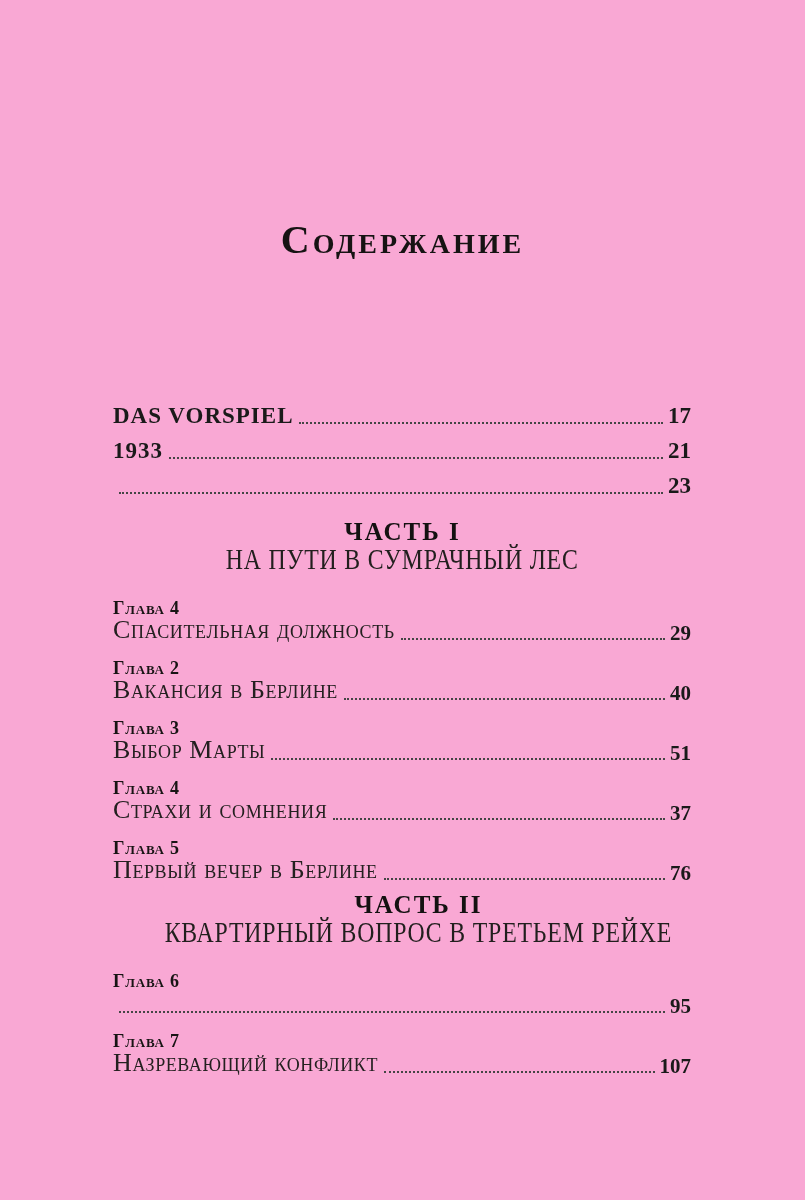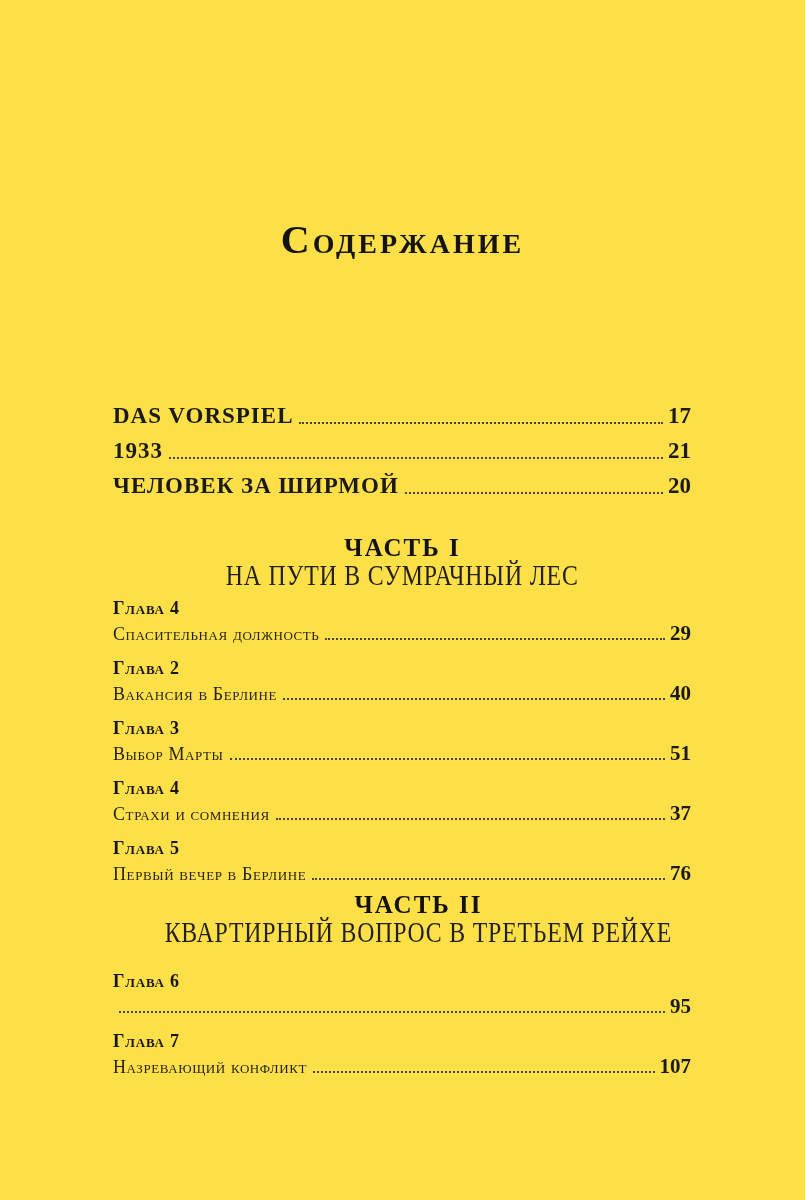--- a/index.html
+++ b/index.html
@@ -4,21 +4,21 @@
 <style>
   html, body {
     margin: 0;
     padding: 0;
     background: #ffffff;
   }
   .page {
     position: relative;
     width: 805px;
     height: 1200px;
-    background: #fde047;
+    background: #f9a8d4;
     overflow: hidden;
     font-family: "Liberation Serif", "DejaVu Serif", serif;
     color: #1a1a1a;
   }
   .toc-title {
     position: absolute;
     top: 218px;
     left: 0;
     width: 100%;
     margin: 0;
@@ -61,21 +61,21 @@
     line-height: 1.15;
     text-align: center;
   }
   
   .part-head {
     position: absolute;
     left: 0;
     width: 100%;
     text-align: center;
   }
-  #part1-head { top: 536px; }
+  #part1-head { top: 520px; }
   #part2-head { top: 893px; padding-left: 16px; }
   .part-label {
     font-size: 25px;
     font-weight: bold;
     letter-spacing: 2px;
     line-height: 24px;
     color: #141111;
   }
   .part-title {
     font-size: 29px;
@@ -97,21 +97,21 @@
   .ch-label {
     font-size: 18px;
     font-weight: bold;
     font-variant: small-caps;
     letter-spacing: 0.8px;
     line-height: 22px;
     color: #181414;
   }
   .ch-row { height: 26px; }
   .ch-title {
-    font-size: 18px;
+    font-size: 26px;
     font-variant: small-caps;
     letter-spacing: 0.6px;
     line-height: 1.15;
     white-space: nowrap;
     color: #242020;
   }
   .ch-page {
     font-size: 21px;
     font-weight: bold;
     line-height: 1.15;
@@ -130,23 +130,22 @@
       <span class="fm-label">DAS VORSPIEL</span>
       <span class="dots"></span>
       <span class="fm-page">17</span>
     </div>
     <div class="row fm-row">
       <span class="fm-label">1933</span>
       <span class="dots"></span>
       <span class="fm-page">21</span>
     </div>
     <div class="row fm-row">
-      <span class="fm-label">ЧЕЛОВЕК ЗА ШИРМОЙ</span>
       <span class="dots"></span>
-      <span class="fm-page">20</span>
+      <span class="fm-page">23</span>
     </div>
   </div>
 
   <div class="part-head" id="part1-head">
     <div class="part-label">ЧАСТЬ I</div>
     <div class="part-title"><span class="squeeze">НА ПУТИ В СУМРАЧНЫЙ ЛЕС</span></div>
   </div>
 
   <div class="col" id="chapter-list-1">
     <div class="chapter">

